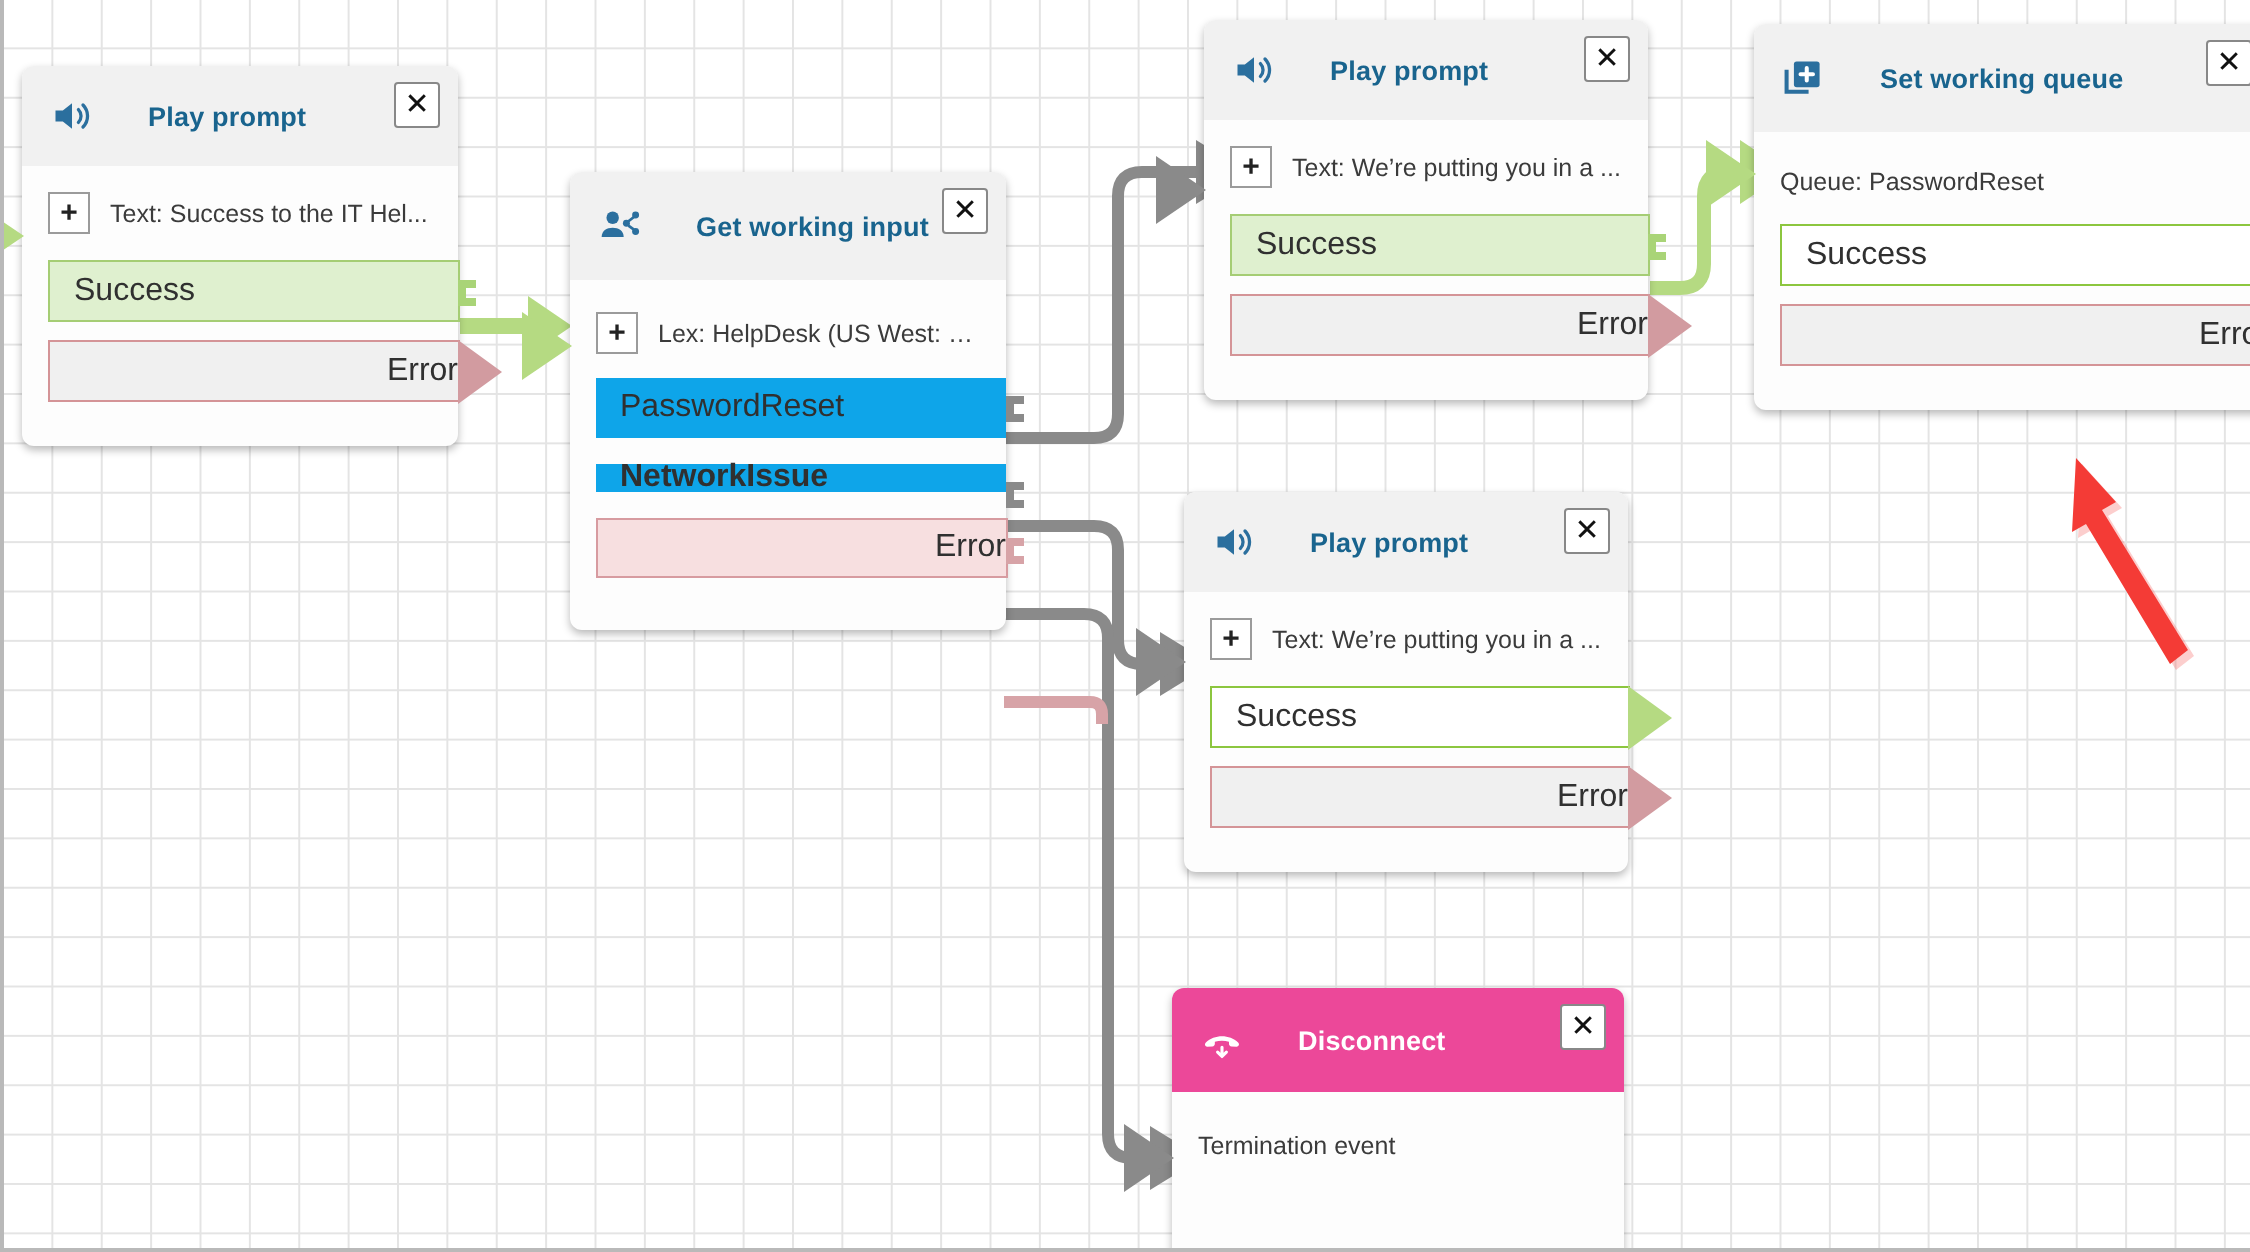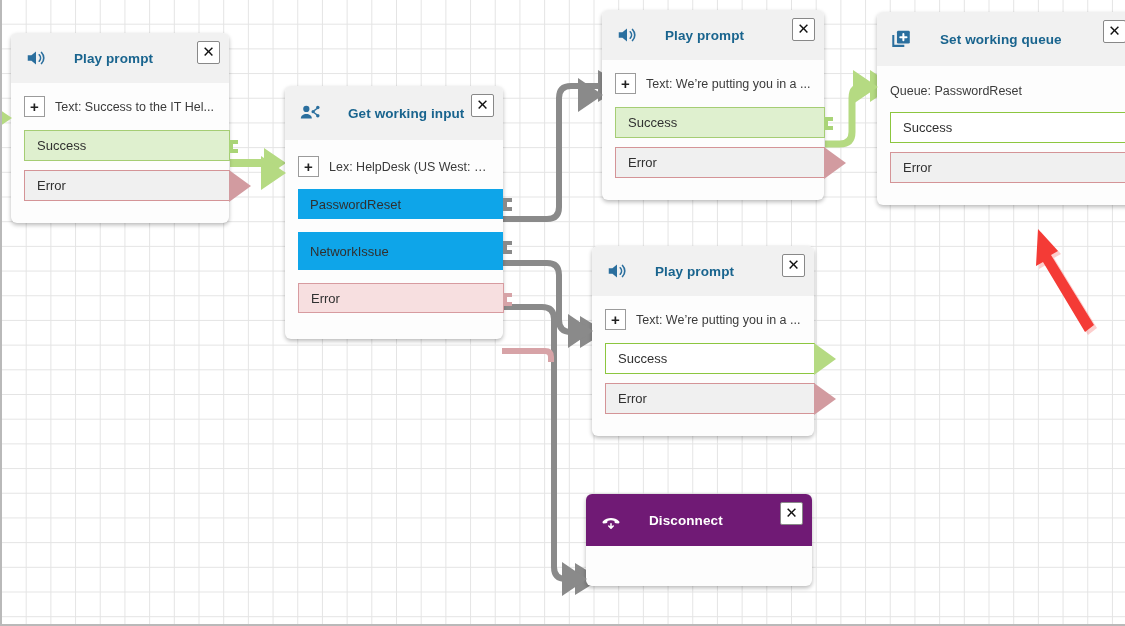--- a/index.html
+++ b/index.html
@@ -34,21 +34,21 @@
   }
   .node-head{
     position:relative;
     background:#f1f1f1;
     border-radius:6px 6px 0 0;
     height:50px;
     display:flex;align-items:center;
     padding-left:14px;
     box-sizing:border-box;
   }
-  .node-head.dark{background:#701a75;}
+  .node-head.dark{background:#ec4899;}
   .head-icon{
     width:22px;height:22px;flex:0 0 22px;
     margin-right:11px;
     display:flex;align-items:center;justify-content:center;
     color:#2b6f9e;
   }
   .node-head.dark .head-icon{color:#ffffff;}
   .head-title{
     font-size:13.5px;font-weight:bold;color:#19648e;
     line-height:15px;letter-spacing:.1px;
@@ -87,24 +87,24 @@
   .param-row.plain{}
 
   
   .outs{padding:0 0 22px 0;}
   .out{
     position:relative;
     margin:0 -1px 9px 13px;
     height:31px;
     display:flex;align-items:center;
     padding-left:12px;
-    font-size:13px;color:#303030;
-    box-sizing:border-box;
-  }
-  .out:last-child{margin-bottom:0;}
+    font-size:16px;color:#303030;
+    box-sizing:border-box;
+  }
+  .out:last-child{margin-bottom:0;justify-content:flex-end;}
   .out.success{background:#dff0cf;border:1px solid #a5cd74;}
   .out.success.hollow{background:#ffffff;border:1px solid #8cc63f;}
   .out.error{background:#f0f0f0;border:1px solid #d49497;}
   .out.error.pinkfill{background:#f7dfe0;border:1px solid #d79ba0;}
   .out.branch{background:#0ea5e9;border:none;margin-left:13px;margin-right:0;}
 
   
   .out .tip{
     position:absolute;right:-22px;top:-1px;
     width:0;height:0;
@@ -214,21 +214,21 @@
       <div class="in-arrow green" style="top:70px;"></div>
       <div class="param-row" style="padding-top:16px;padding-bottom:12px;">
         <span class="plus-box">+</span>
         <span class="param-text">Lex: HelpDesk (US West: O...</span>
       </div>
       <div class="outs" style="padding-bottom:26px;">
         <div class="out branch" style="margin-bottom:13px;height:30px;">
           <span>PasswordReset</span>
           <span class="nub"></span>
         </div>
-        <div class="out branch" style="margin-bottom:13px;height:38px;">
+        <div class="out branch" style="margin-bottom:13px;height:14px;font-weight:bold;">
           <span>NetworkIssue</span>
           <span class="nub"></span>
         </div>
         <div class="out error pinkfill" style="height:30px;">
           <span>Error</span>
           <span class="nub pink"></span>
         </div>
       </div>
     </div>
   </div>
@@ -331,20 +331,23 @@
         <svg viewBox="0 0 24 24" width="22" height="22" fill="currentColor">
           <path d="M3.2 13.4c4.6-4.6 13-4.6 17.6 0 1 1 .2 2.3-.8 2.3l-2.8-.2c-.9-.1-1.4-.7-1.4-1.5v-1c-2.5-.8-5.2-.8-7.7 0v1c0 .8-.5 1.4-1.4 1.5l-2.8.2c-1 0-1.7-1.3-.7-2.3z"></path>
           <path d="M12 16v4.4M9.6 18.6L12 21l2.4-2.4" fill="none" stroke="currentColor" stroke-width="1.7" stroke-linecap="round" stroke-linejoin="round"></path>
         </svg>
       </span>
       <span class="head-title">Disconnect</span>
       <span class="close-btn">✕</span>
     </div>
     <div class="node-body" style="padding-bottom:40px;">
       <div class="in-arrow grey" style="top:68px;"></div>
+      <div class="param-row plain" style="padding-top:20px;padding-bottom:12px;">
+        <span class="param-text">Termination event</span>
+      </div>
     </div>
   </div>
 
   <svg class="redarrow" width="110" height="130" viewBox="0 0 110 130" xmlns="http://www.w3.org/2000/svg">
     <g transform="translate(2,2)">
       <path d="M24,12 L44,34 L37,38 L80,108 L71,115 L29,45 L22,49 Z" fill="#f43b36" opacity="0.25" transform="translate(3,3)"></path>
       <path d="M24,12 L44,34 L37,38 L80,108 L71,115 L29,45 L22,49 Z" fill="#f43b36"></path>
     </g>
   </svg>
 

